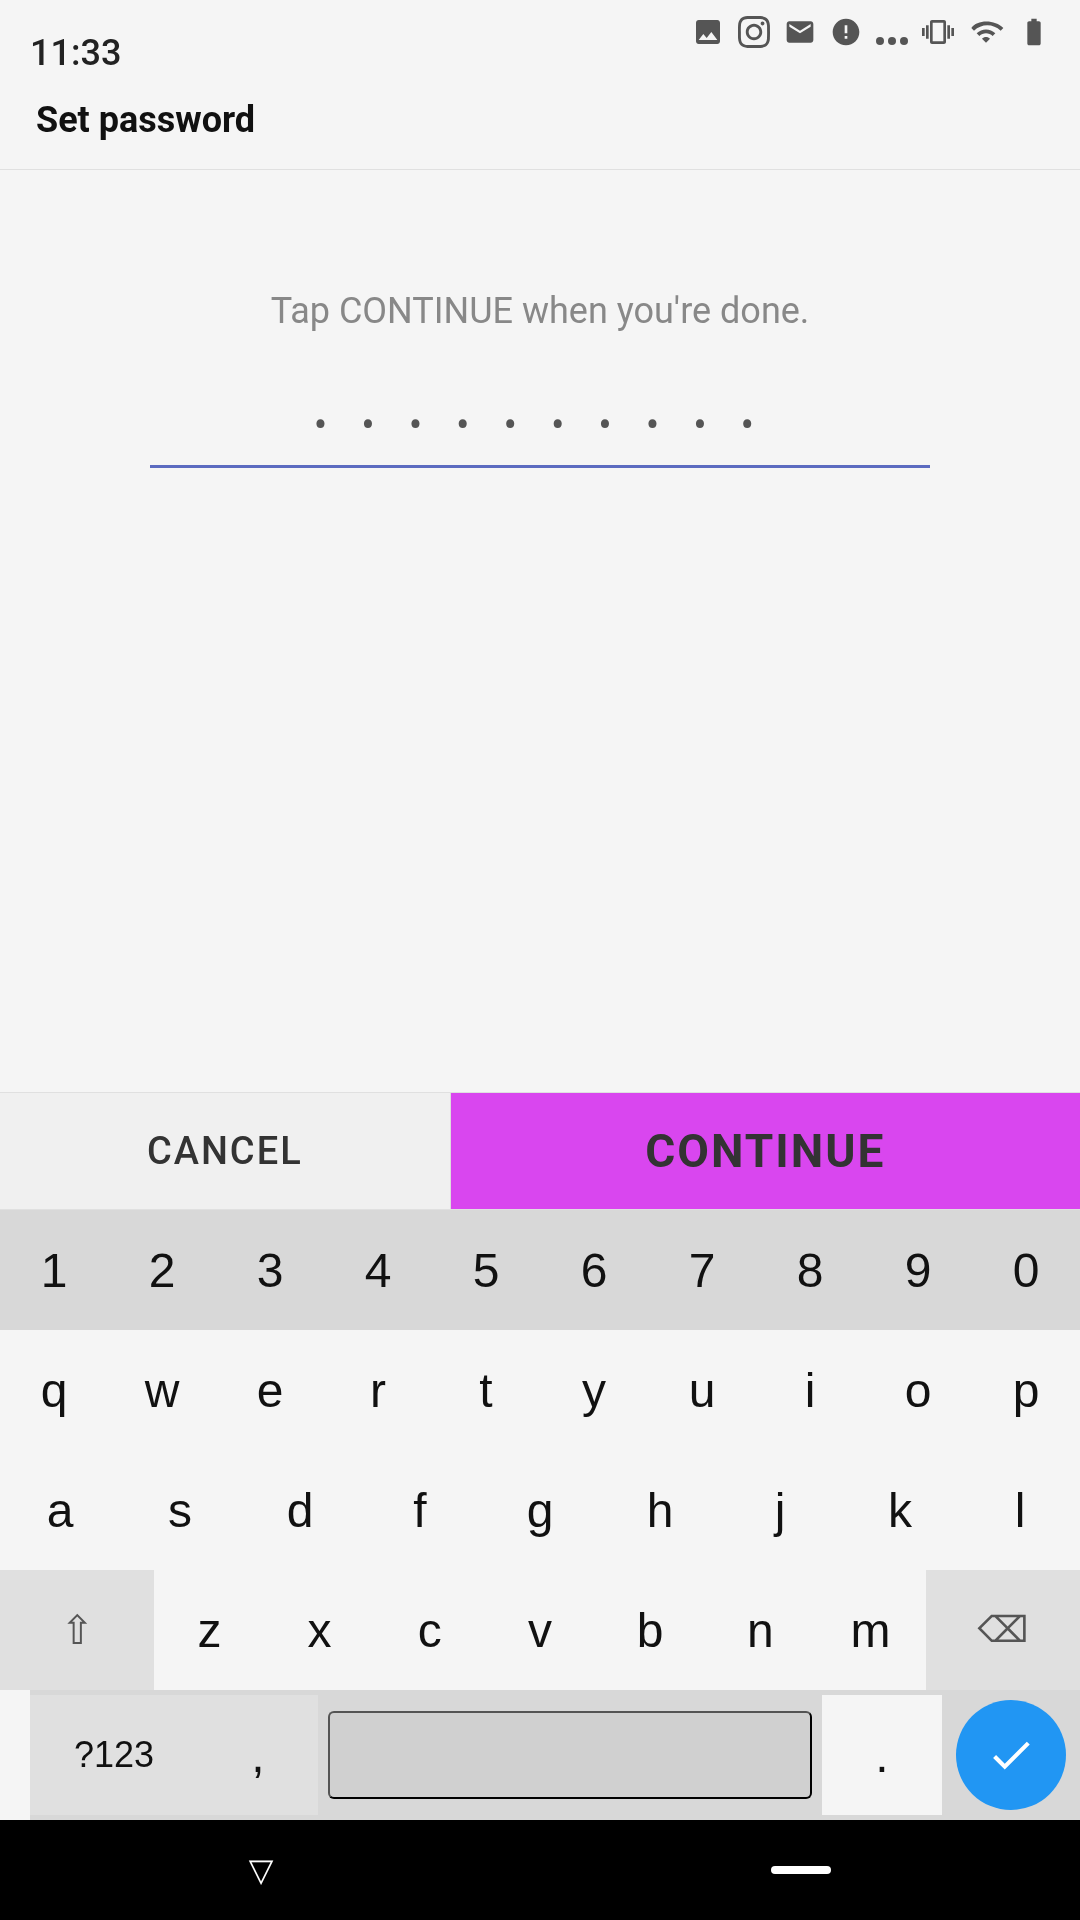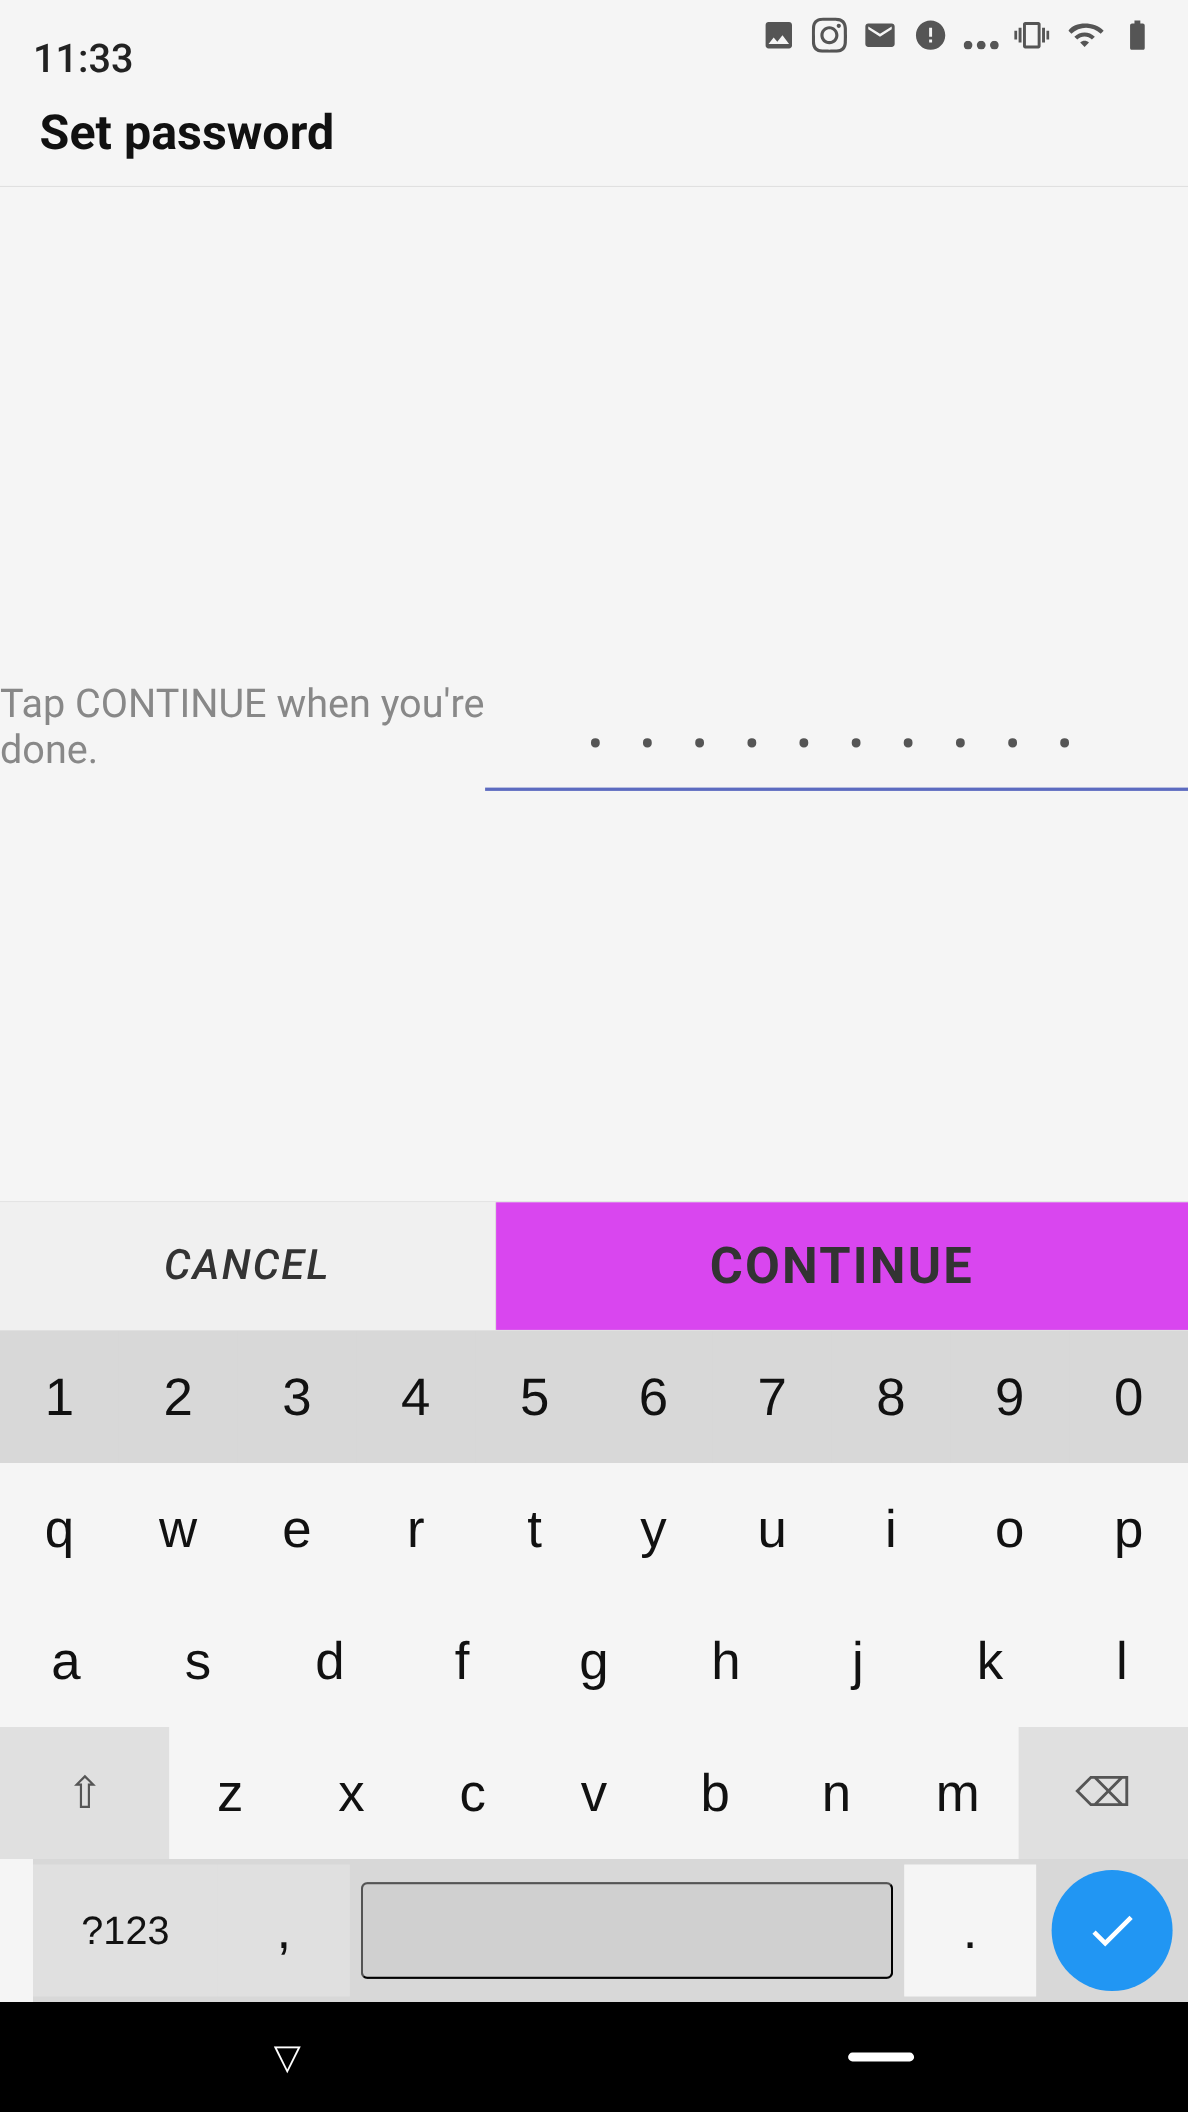--- a/index.html
+++ b/index.html
@@ -43,30 +43,30 @@
     
     .app-bar {
       background: #f5f5f5;
       height: 100px;
       display: flex;
       align-items: center;
       padding: 0 36px;
       border-bottom: 1px solid #e0e0e0;
     }
     .app-bar-title {
-      font-size: 44px;
+      font-size: 36px;
       font-weight: 700;
       color: #111;
     }
 
     
     .main-content {
       flex: 1;
       display: flex;
-      flex-direction: row;
+      flex-direction: column;
       align-items: center;
       background: #f5f5f5;
       padding-top: 120px;
     }
 
     .instruction-text {
       font-size: 36px;
       color: #888;
       margin-bottom: 60px;
     }
@@ -112,21 +112,20 @@
       display: flex;
       align-items: center;
       justify-content: center;
       font-size: 38px;
       font-weight: 500;
       color: #333;
       background: #f0f0f0;
       letter-spacing: 2px;
       border-right: 1px solid #ddd;
       cursor: pointer;
-      font-style: italic;
     }
     .action-btn-continue {
       flex: 1.4;
       display: flex;
       align-items: center;
       justify-content: center;
       font-size: 46px;
       font-weight: 700;
       color: #333;
       background: #d946ef;

